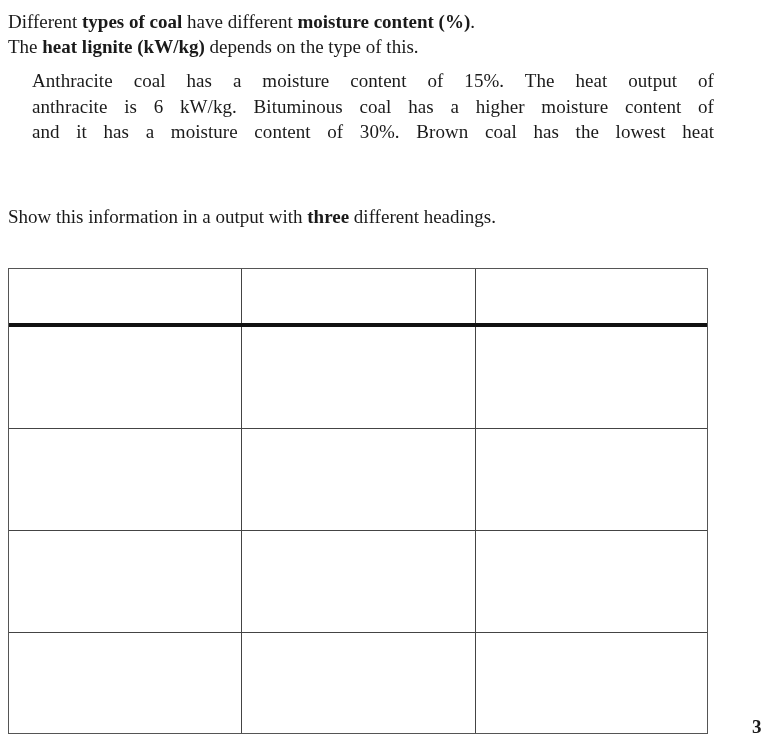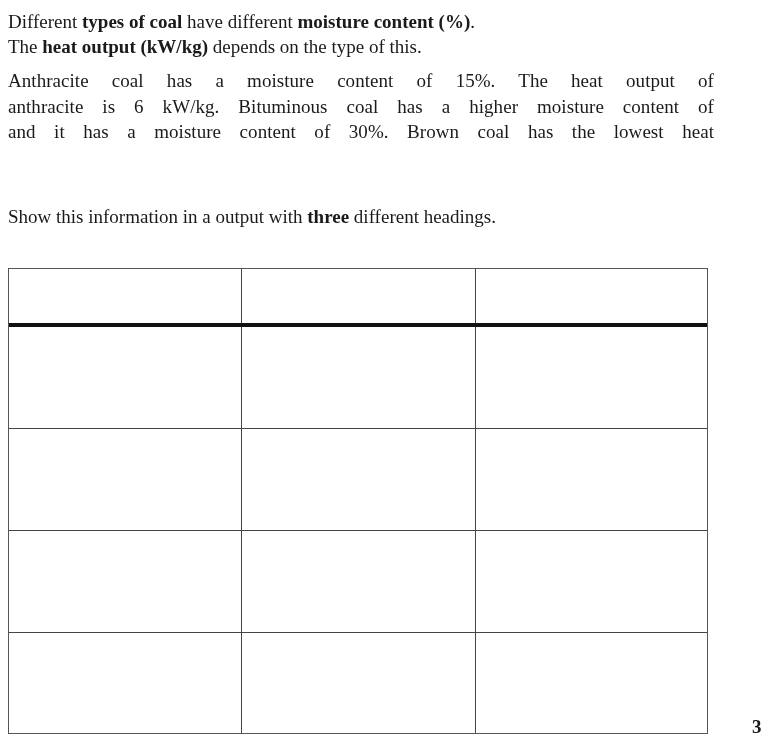--- a/index.html
+++ b/index.html
@@ -28,20 +28,21 @@
       width: 706px;
       font-size: 19px;
       line-height: 25.5px;
       text-align: justify;
       letter-spacing: 0.05px;
     }
     .justified-block span.jl {
       display: block;
       text-align: justify;
       text-align-last: justify;
+      margin-left: 24px;
     }
     .justified-block span.jl.last {
       text-align-last: left;
     }
     b { font-weight: bold; }
 
     .answer-table {
       position: absolute;
       left: 8px;
       top: 268px;
@@ -81,21 +82,21 @@
     }
   </style>
 </head>
 <body>
 
 <div class="line" style="top:12px;">
   <span>Different </span><b>types of coal</b><span> have different </span><b>moisture content (%)</b><span>.</span>
 </div>
 
 <div class="line" style="top:37px;">
-  <span>The </span><b>heat output (kW/kg)</b><span> depends on the type of this.</span>
+  <span>The </span><b>heat lignite (kW/kg)</b><span> depends on the type of this.</span>
 </div>
 
 <div class="justified-block" style="top:68px;">
   <span class="jl">Anthracite coal has a moisture content of 15%.  The heat output of</span>
   <span class="jl">anthracite is 6 kW/kg.  Bituminous coal has a higher moisture content of</span>
   <span class="jl">and it has a moisture content of 30%.  Brown coal has the lowest heat</span>
 </div>
 
 <div class="line" style="top:207px;">
   <span>Show this information in a output with </span><b>three</b><span> different headings.</span>

